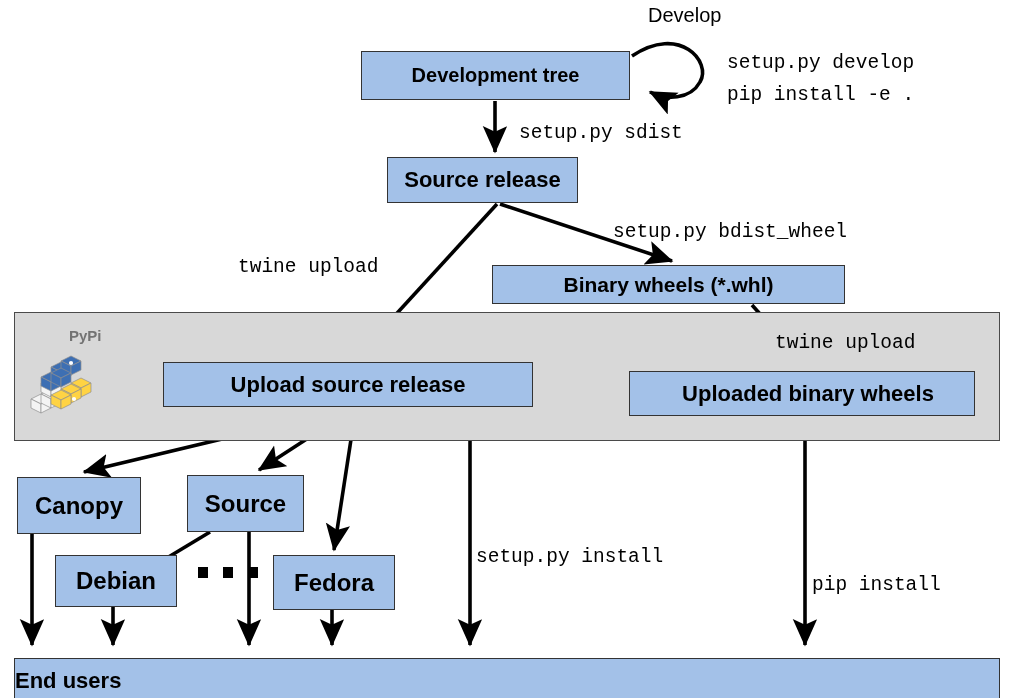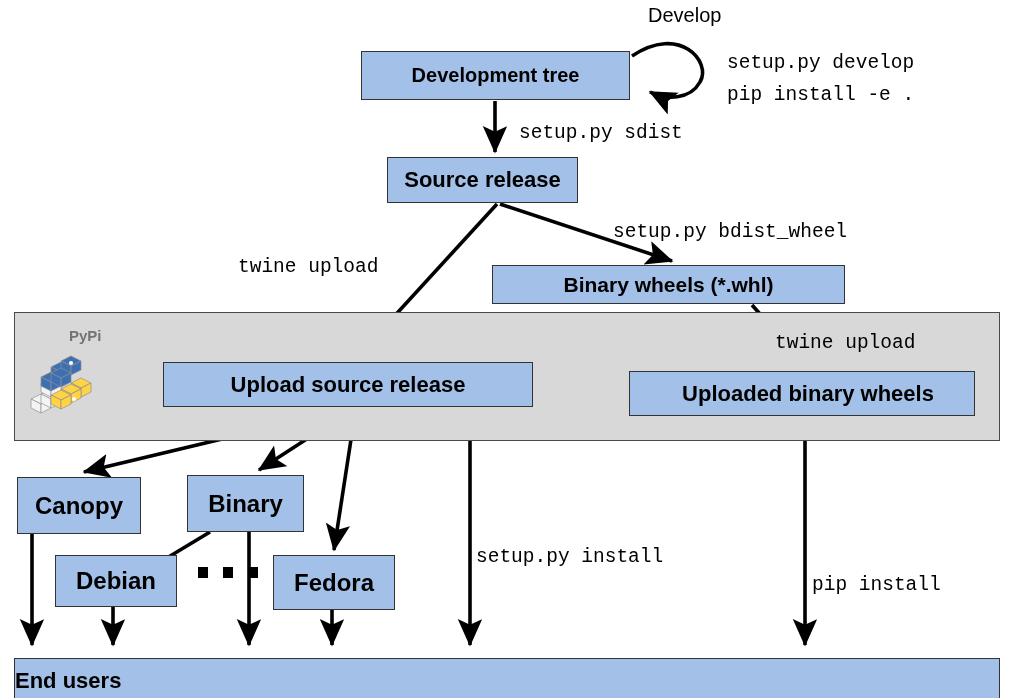--- a/index.html
+++ b/index.html
@@ -216,21 +216,21 @@
 
   <div class="node" style="left:629px;  top:371px; width:346px; height:45px; font-size:22px;padding-left:12px;">
     <span>Uploaded binary wheels</span>
   </div>
 
   <div class="node" style="left:17px;   top:477px; width:124px; height:57px; font-size:24px;">
     <span>Canopy</span>
   </div>
 
   <div class="node" style="left:187px;  top:475px; width:117px; height:57px; font-size:24px;">
-    <span>Binary</span>
+    <span>Source</span>
   </div>
 
   <div class="node" style="left:55px;   top:555px; width:122px; height:52px; font-size:24px;">
     <span>Debian</span>
   </div>
 
   <div class="node" style="left:273px;  top:555px; width:122px; height:55px; font-size:24px;">
     <span>Fedora</span>
   </div>
 

